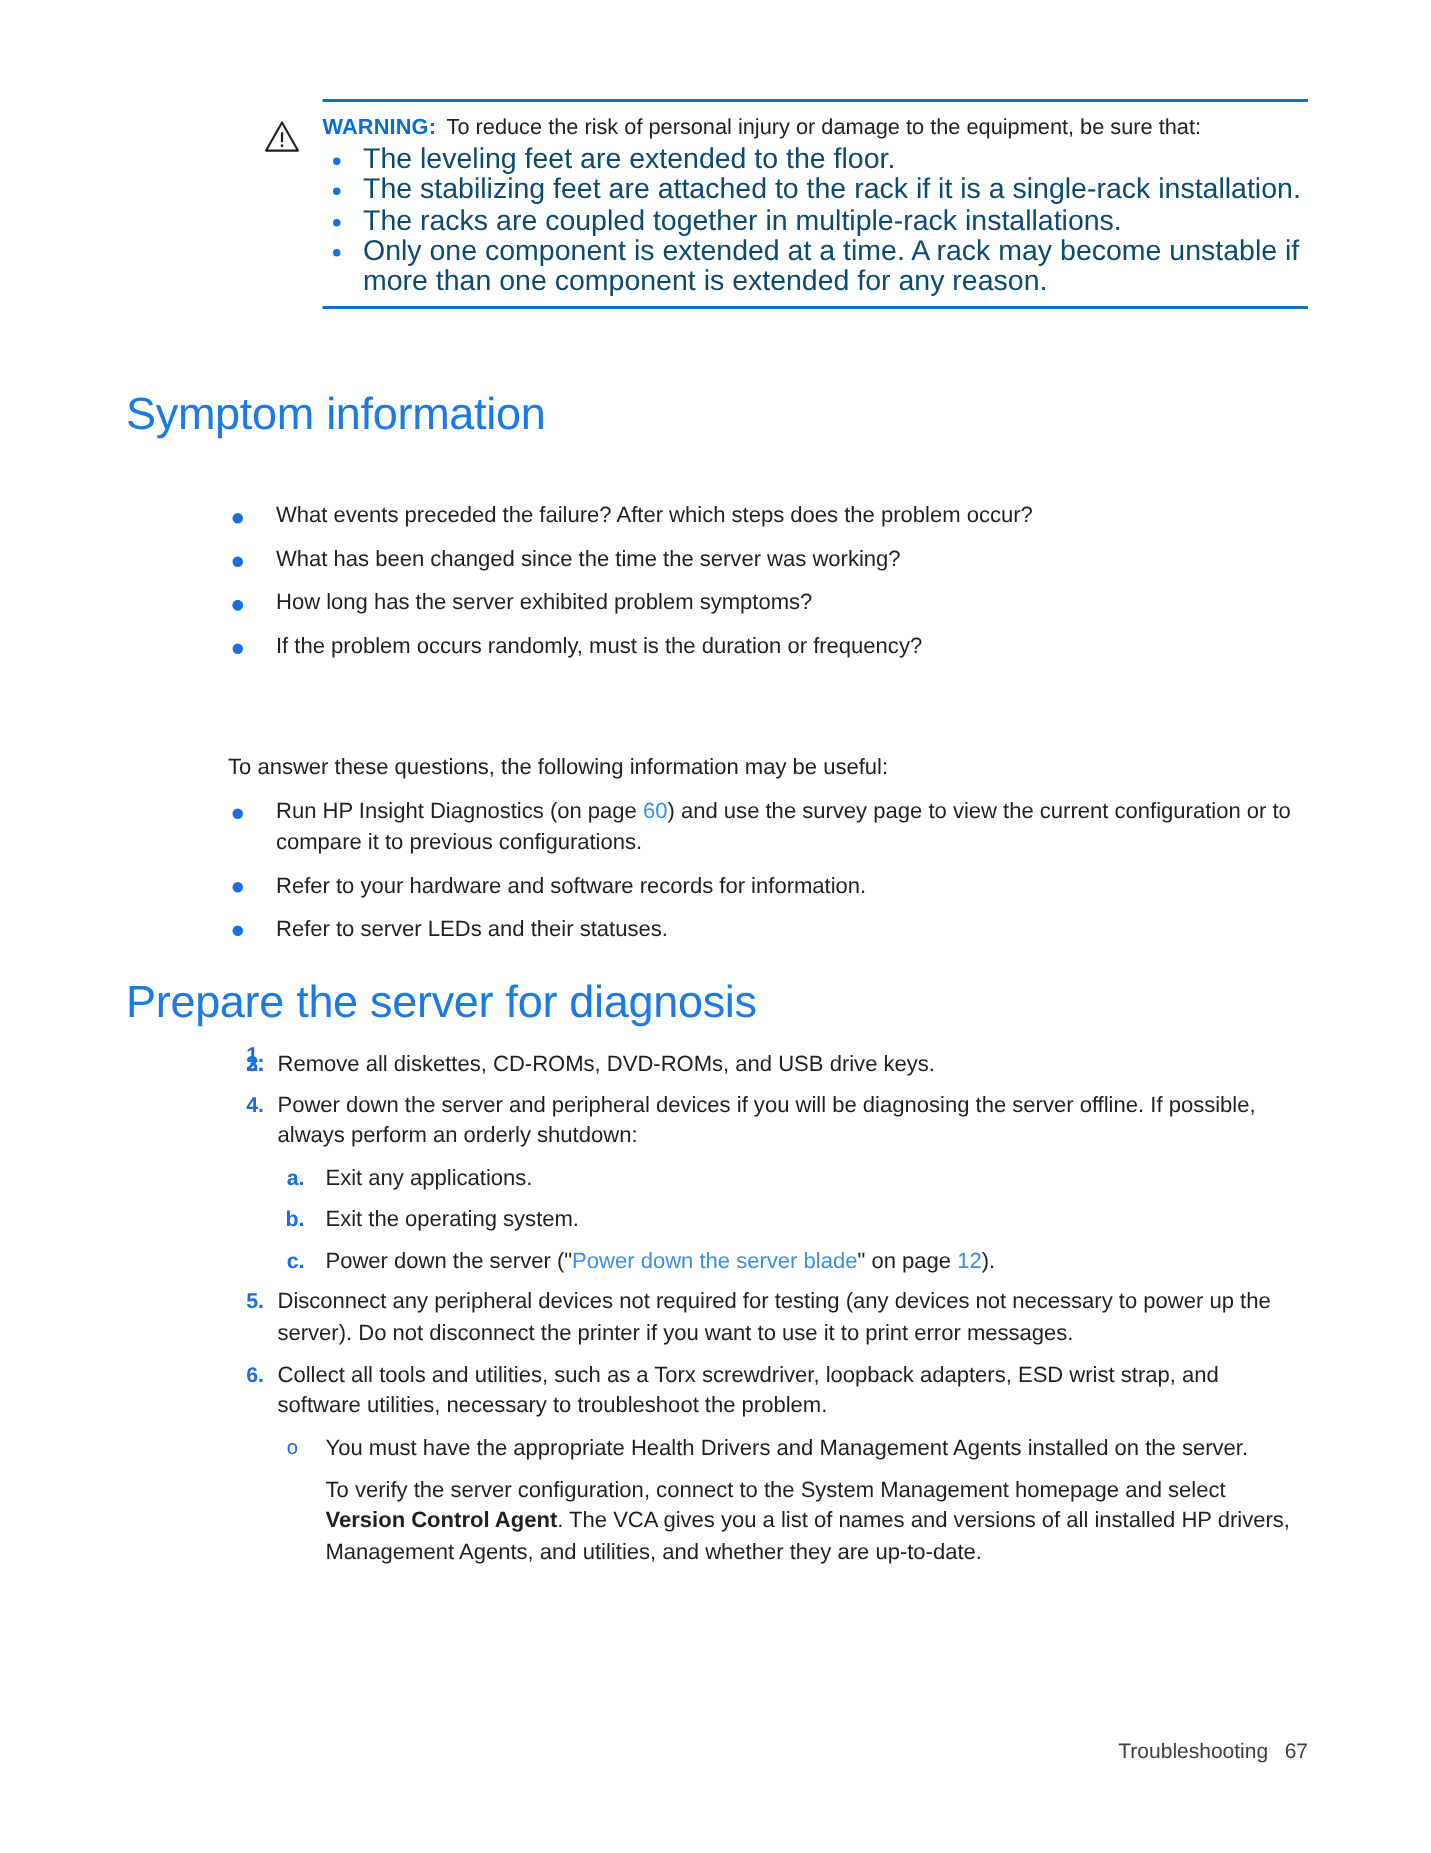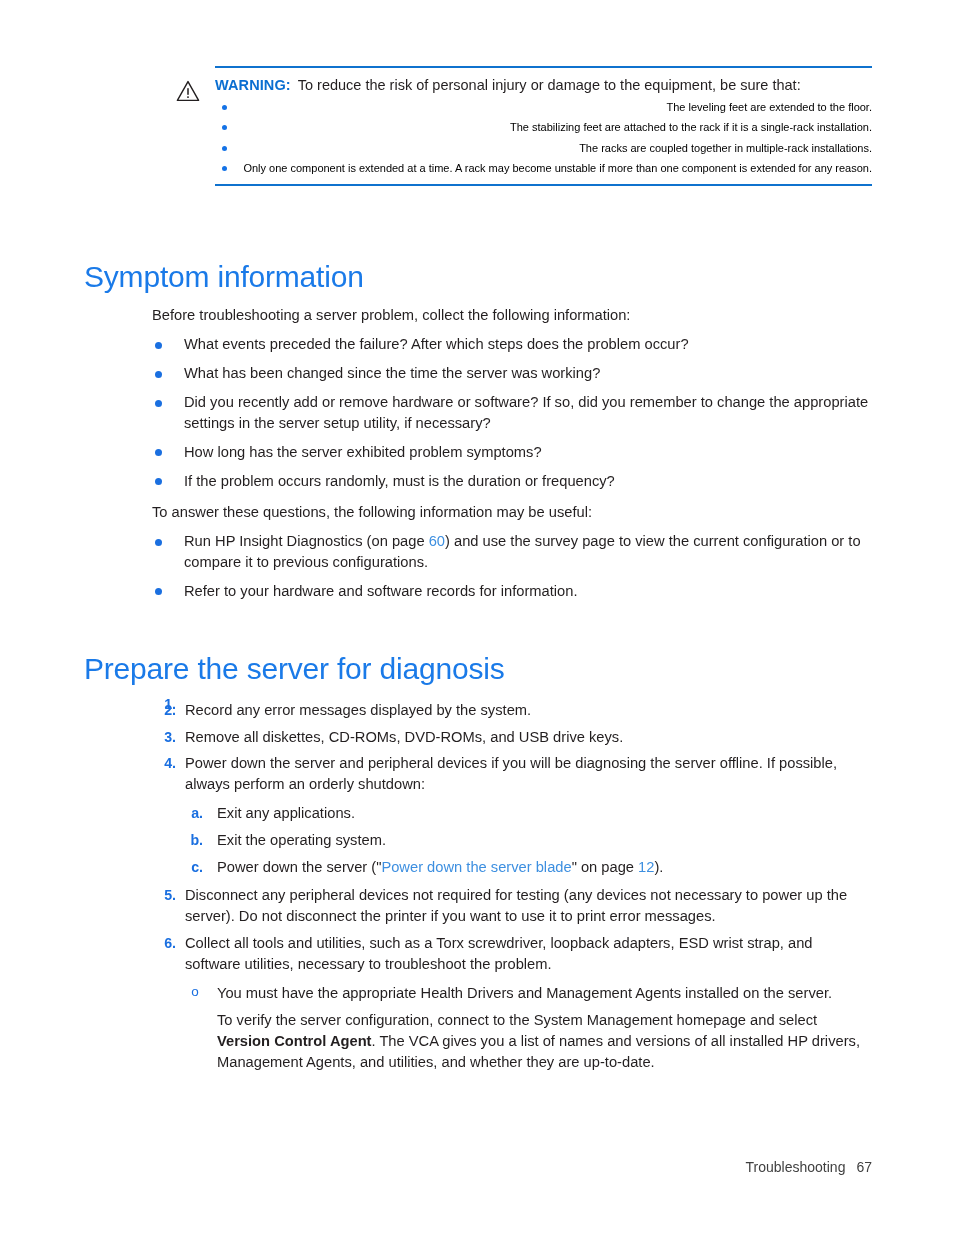--- a/index.html
+++ b/index.html
@@ -65,24 +65,23 @@
   .warn-head .sep { display: inline-block; width: 7px; }
 
   ul.warn-list {
     list-style: none;
     margin: 2px 0 0 0;
     padding: 0;
   }
   ul.warn-list > li {
     position: relative;
     padding-left: 27px;
-    font-size: 11px;
+    font-size: 19px;
     line-height: 20.3px;
-    color: #000000;
-    text-align: right;
+    color: #0c4a6e;
   }
   ul.warn-list > li .dot {
     position: absolute;
     left: 7px;
     top: 8px;
     width: 5px;
     height: 5px;
     border-radius: 50%;
     background: #1472e6;
   }
@@ -253,49 +252,49 @@
         <li><span class="dot"></span><span>The racks are coupled together in multiple-rack installations.</span></li>
         <li><span class="dot"></span><span>Only one component is extended at a time. A rack may become unstable if more than one component is extended for any reason.</span></li>
       </ul>
 
     </div>
     <div class="warning-rule bottom"></div>
   </div>
 
   <h1 class="h-sect" id="h-symptom">Symptom information</h1>
 
-  <div class="para" style="left:152px; top:305px; width:720px;">Before troubleshooting a server problem, collect the following information:</div>
 
   <ul class="blist" style="left:146px; top:334px; width:726px;">
     <li><span class="dot"></span><span>What events preceded the failure? After which steps does the problem occur?</span></li>
     <li><span class="dot"></span><span>What has been changed since the time the server was working?</span></li>
-    <li><span class="dot"></span><span>Did you recently add or remove hardware or software? If so, did you remember to change the appropriate settings in the server setup utility, if necessary?</span></li>
+    <li><span class="dot"></span></li>
     <li><span class="dot"></span><span>How long has the server exhibited problem symptoms?</span></li>
     <li><span class="dot"></span><span>If the problem occurs randomly, must is the duration or frequency?</span></li>
   </ul>
 
   <div class="para" style="left:152px; top:502px; width:720px;">To answer these questions, the following information may be useful:</div>
 
   <ul class="blist" style="left:146px; top:531px; width:726px;">
     <li>
       <span class="dot"></span><span>Run HP Insight Diagnostics (on page </span><span class="pgnum">60</span><span>) and use the survey page to view the current configuration or to compare it to previous configurations.</span>
     </li>
     <li><span class="dot"></span><span>Refer to your hardware and software records for information.</span></li>
+    <li><span class="dot"></span><span>Refer to server LEDs and their statuses.</span></li>
   </ul>
 
   <h1 class="h-sect" id="h-prepare">Prepare the server for diagnosis</h1>
 
   <ol class="nlist" style="left:146px; top:694px; width:726px;">
 
     <li>
       <span class="num">1.</span>
     </li>
 
     <li>
-      <span class="num">2.</span><span>Record any error messages displayed by the system.</span>
+      <span class="num">2.</span>
     </li>
 
     <li>
       <span class="num">3.</span><span>Remove all diskettes, CD-ROMs, DVD-ROMs, and USB drive keys.</span>
     </li>
 
     <li style="margin-bottom:7px;">
       <span class="num">4.</span><span>Power down the server and peripheral devices if you will be diagnosing the server offline. If possible, always perform an orderly shutdown:</span>
 
       <ol class="alist">

